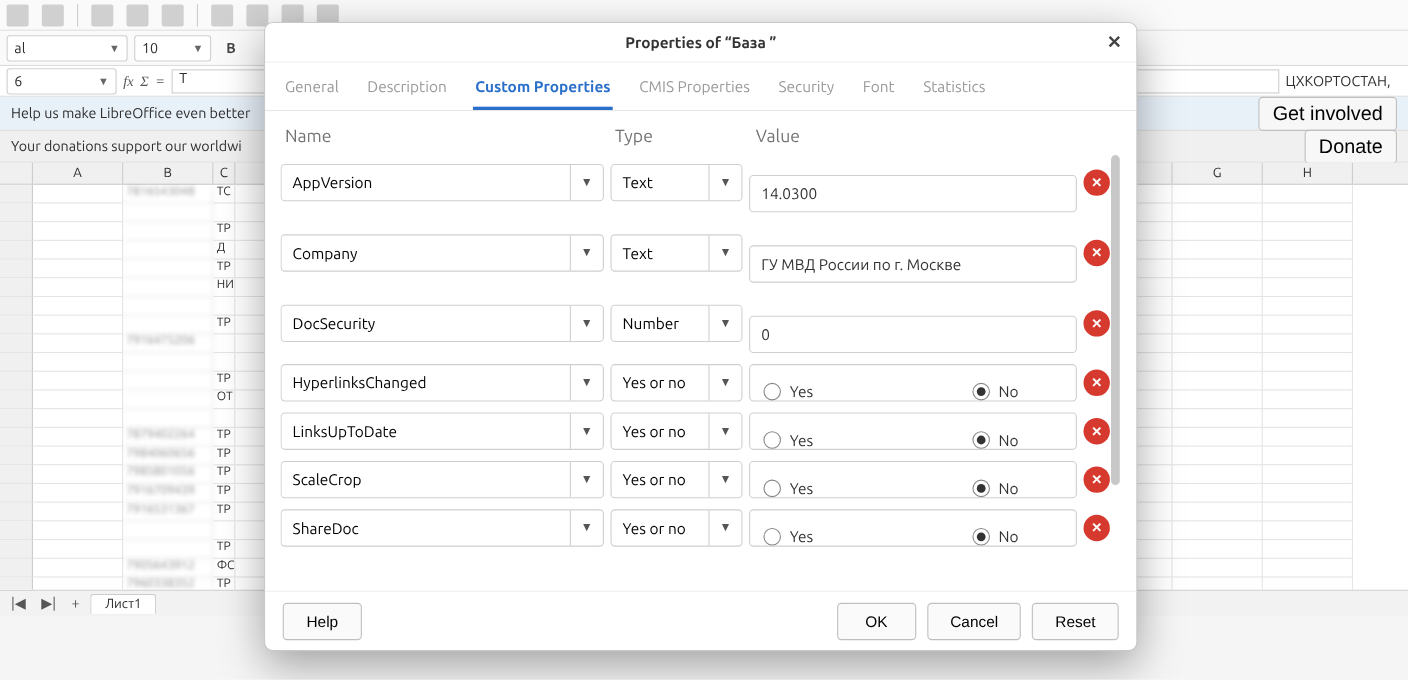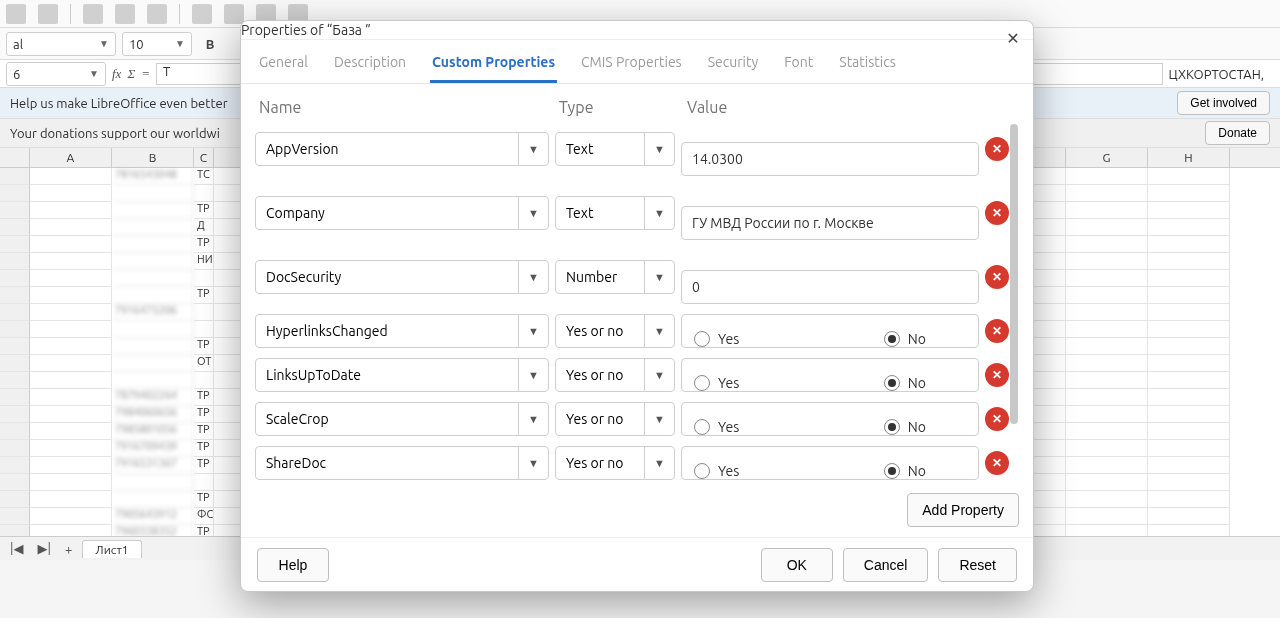--- a/index.html
+++ b/index.html
@@ -73,21 +73,21 @@
 
 .banner-row {
   height: 30px;
   display:flex; align-items:center;
   justify-content:space-between;
   padding:0 10px;
   font-size:13px;
 }
 .banner-row button {
   border:1px solid #bfbfbf; background:#f7f7f7; border-radius:4px;
-  padding:4px 12px; font-size:12px;
+  padding:4px 12px; font-size:18px;
 }
 .banner1 { background:#e8f0f8; }
 .banner2 { background:#f0f0f0; border-top:1px solid #ddd; border-bottom:1px solid #ddd;}
 
 
 .grid-area {
   position: relative;
   background:#fff;
   height: 388px;
   overflow:hidden;
@@ -121,22 +121,22 @@
 
 .dialog-backdrop {
   position:absolute; top:20px; left:240px; width:794px; height:572px;
   background:#fff; border-radius:8px;
   box-shadow: 0 12px 40px rgba(0,0,0,0.35);
   border:1px solid #c8c8c8;
   display:flex; flex-direction:column;
   z-index:10;
 }
 .dlg-titlebar {
-  height:19px; display:flex; align-items:center; 
-  position:relative; font-weight:400; font-size:14px; color:#333;
+  height:36px; display:flex; align-items:center; justify-content:center;
+  position:relative; font-weight:700; font-size:14px; color:#333;
   border-bottom:1px solid #eee;
 }
 .dlg-titlebar .close {
   position:absolute; right:10px; top:7px; width:20px; height:20px;
   display:flex; align-items:center; justify-content:center;
   font-size:16px; color:#444; cursor:pointer;
 }
 .dlg-tabs {
   display:flex; gap:22px; padding:8px 16px 0 16px;
   border-bottom:1px solid #e6e6e6;
@@ -650,23 +650,20 @@
               <span class="radio-dot sel"></span>
               <span>No</span>
             </div>
           </div>
           <div class="del-btn">✕</div>
         </div>
         <div class="cp-scrollbar">
           <div class="thumb"></div>
         </div>
     </div>
-    <div class="add-prop-row">
-      <button>Add Property</button>
-    </div>
   </div>
   <div class="dlg-footer">
     <button>Help</button>
     <div class="spacer"></div>
     <button>OK</button>
     <button>Cancel</button>
     <button>Reset</button>
   </div>
 </div>
 

